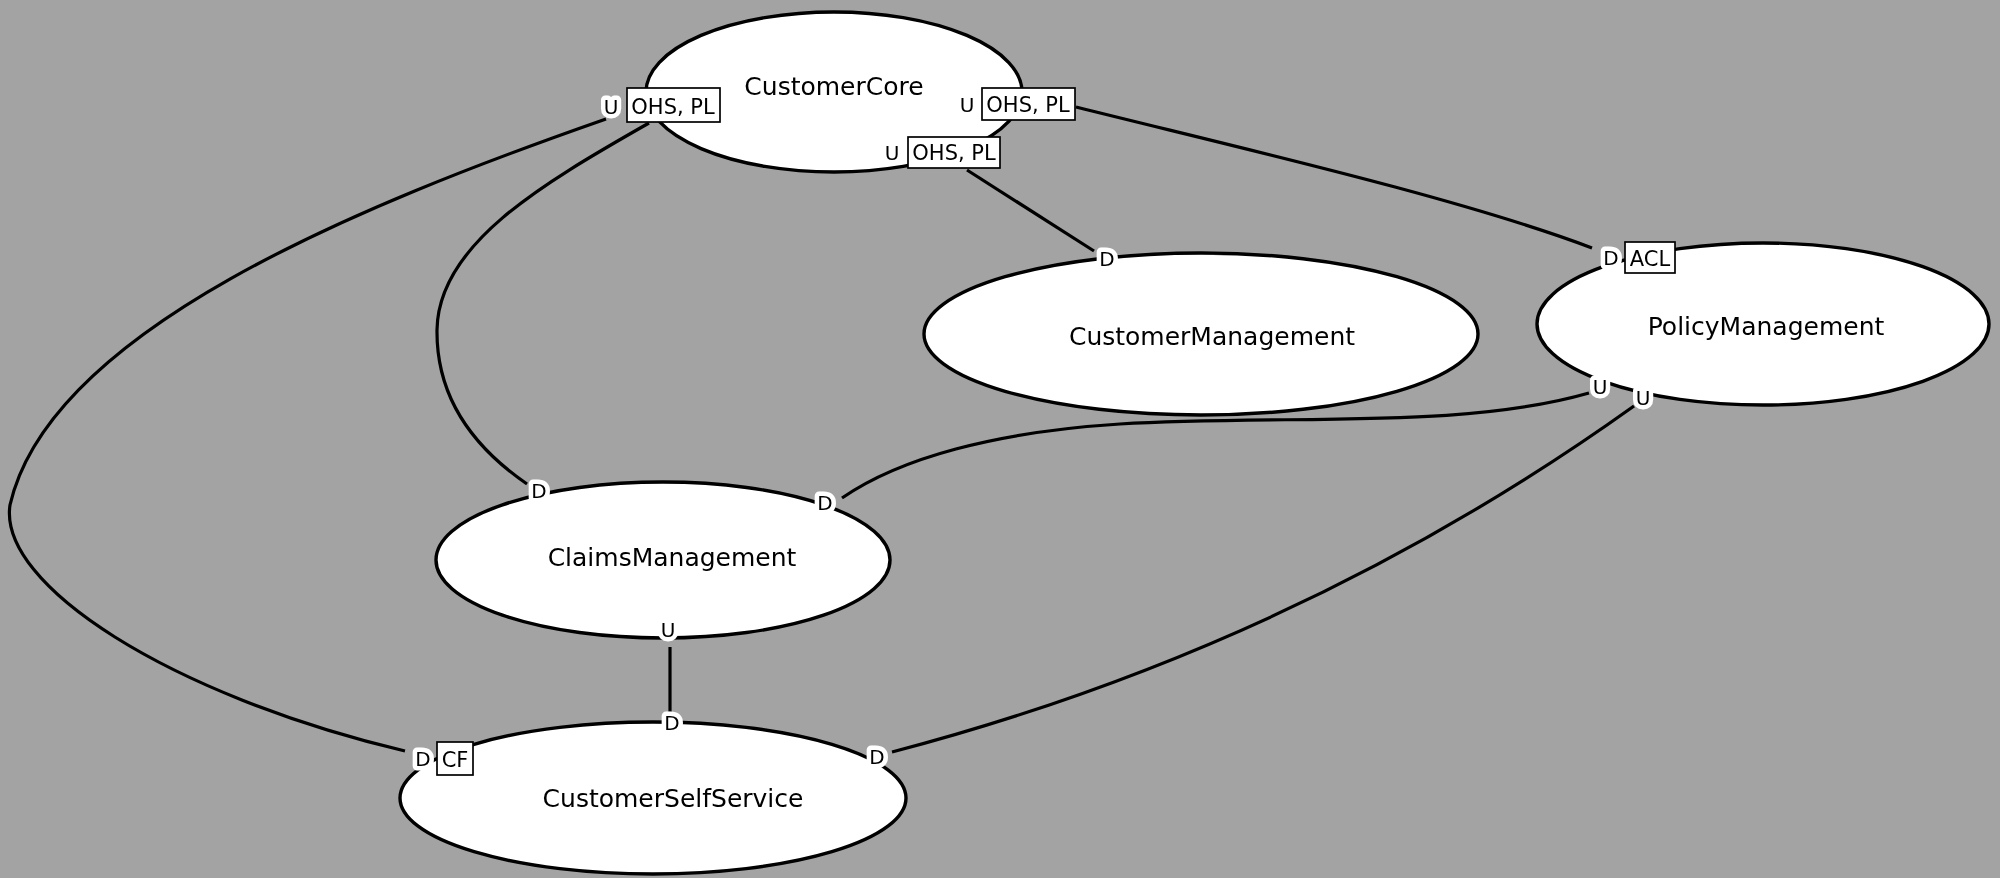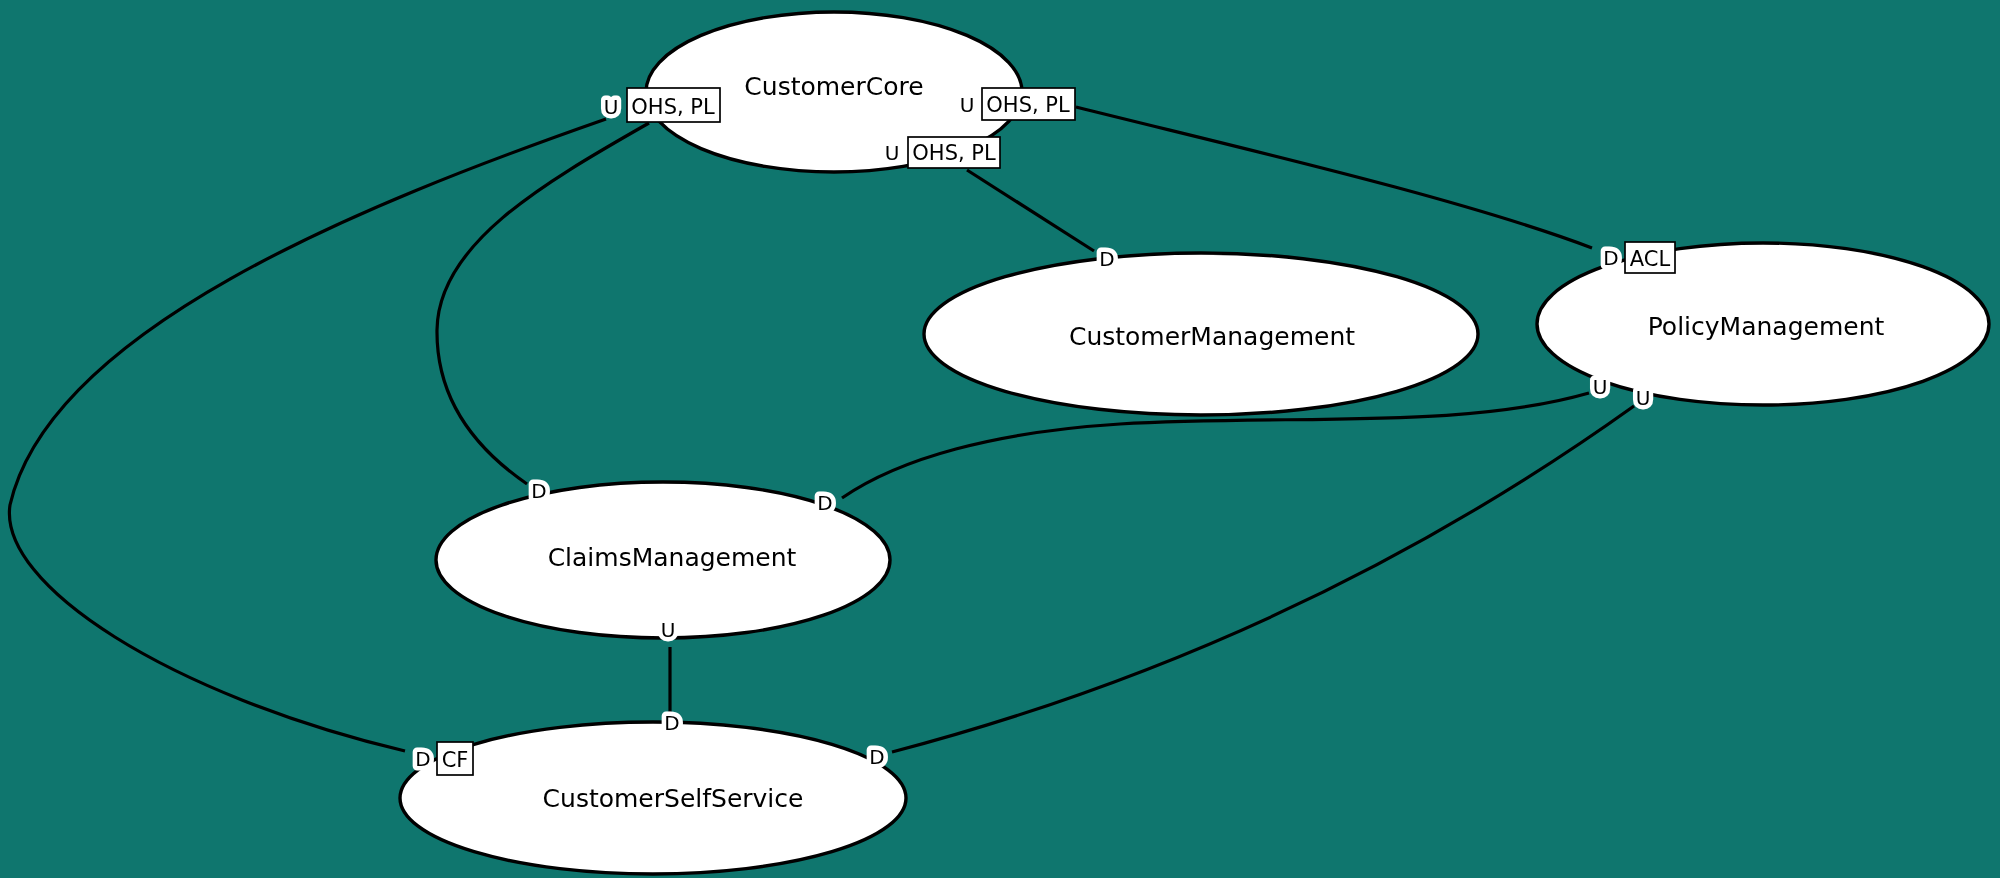--- a/index.html
+++ b/index.html
@@ -3,21 +3,21 @@
 <meta charset="utf-8">
 <style>
   html, body {
     margin: 0;
     padding: 0;
     background: #ffffff;
   }
   .diagram-wrap {
     width: 2000px;
     height: 878px;
-    background: #0f766e;
+    background: #a3a3a3;
     overflow: hidden;
   }
   svg {
     display: block;
     font-family: "DejaVu Sans", "Liberation Sans", sans-serif;
   }
   .ctx-ellipse {
     fill: #ffffff;
     stroke: #000000;
     stroke-width: 3.4;

